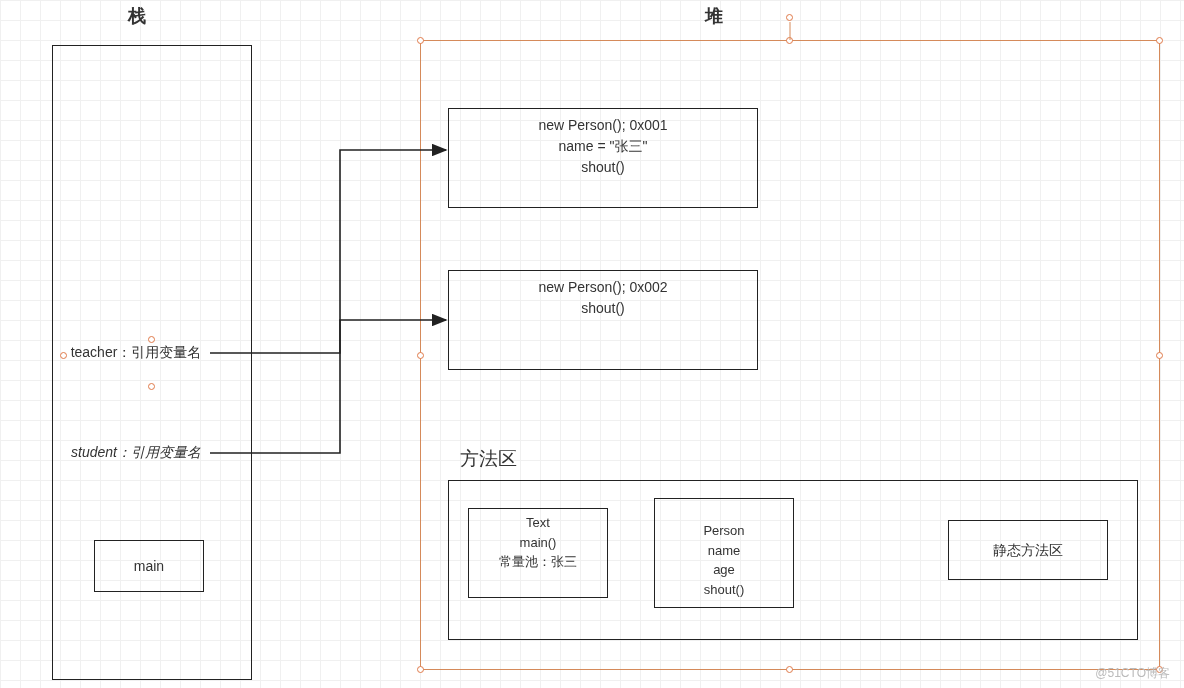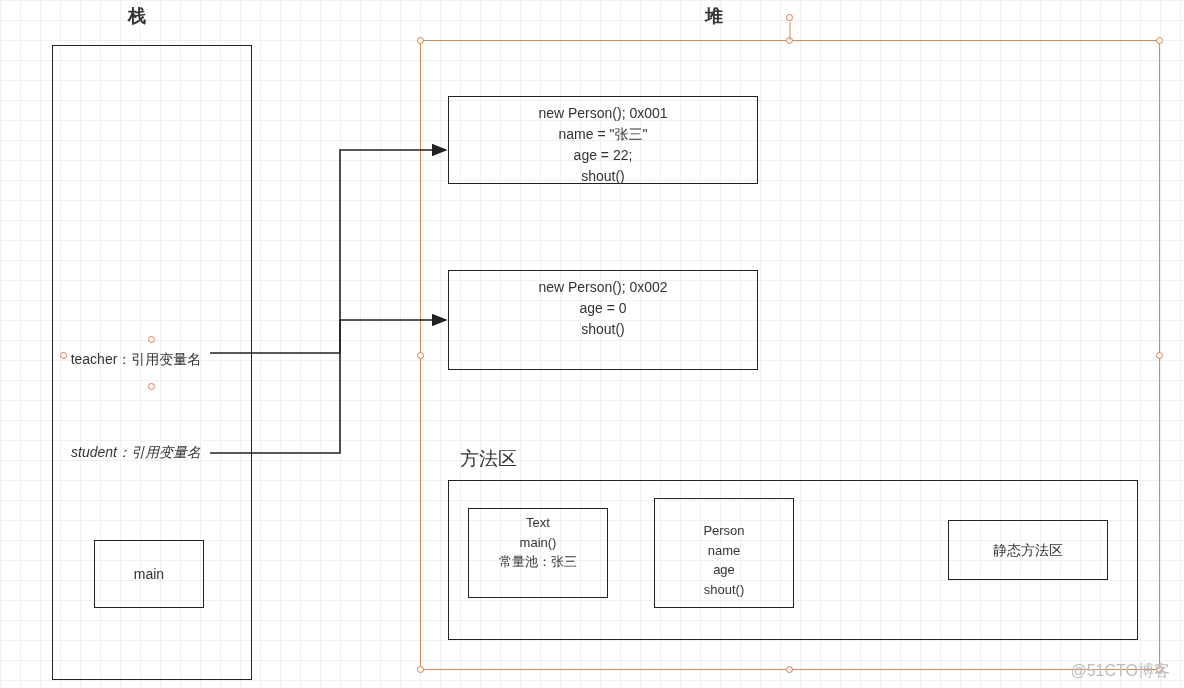--- a/index.html
+++ b/index.html
@@ -50,21 +50,21 @@
   svg.connector {
     position: absolute;
     top: 0; left: 0;
     width: 1184px; height: 688px;
     pointer-events: none;
   }
   .watermark {
     position: absolute;
     right: 14px;
     bottom: 6px;
-    font-size: 16px;
+    font-size: 12px;
     color: #bbb;
   }
 </style>
 </head>
 <body>
 
 <div class="title" style="left:128px; top:4px;">栈</div>
 <div class="title" style="left:705px; top:4px;">堆</div>
 
 <div class="box" style="left:52px; top:45px; width:200px; height:635px;"></div>
@@ -78,45 +78,43 @@
 <div class="handle" style="left:1156px; top:352px;"></div>
 <div class="handle" style="left:417px; top:666px;"></div>
 <div class="handle" style="left:786px; top:666px;"></div>
 <div class="handle" style="left:1156px; top:666px;"></div>
 
 <div class="handle" style="left:786px; top:14px;"></div>
 <svg class="connector">
     <line x1="790" y1="22" x2="790" y2="40" stroke="#d58a5a" stroke-width="1"></line>
   </svg>
 
-<div class="label" style="left:66px; top:342px; width:140px;margin-top:7px;">
+<div class="label" style="left:66px; top:342px; width:140px;">
   <span>teacher：引用变量名</span>
 </div>
 <div class="handle" style="left:60px; top:352px;"></div>
 <div class="handle" style="left:148px; top:336px;"></div>
 <div class="handle" style="left:148px; top:383px;"></div>
 
 <div class="label" style="left:66px; top:442px; width:140px;font-style:italic;">
   <span>student：引用变量名</span>
 </div>
 
-<div class="small-box" style="left:94px; top:540px; width:110px; height:68px; display:flex; align-items:center; justify-content:center;">
+<div class="small-box" style="left:94px; top:540px; width:110px; height:52px; display:flex; align-items:center; justify-content:center;">
   <span>main</span>
 </div>
 
-<div class="small-box" style="left:448px; top:96px; width:310px; height:88px;">
+<div class="small-box" style="left:448px; top:108px; width:310px; height:100px;">
   <div>new  Person();  0x001</div>
   <div>name = "张三"</div>
-  <div>age = 22;</div>
   <div>shout()</div>
 </div>
 
 <div class="small-box" style="left:448px; top:270px; width:310px; height:100px;">
   <div>new  Person();  0x002</div>
-  <div>age = 0</div>
   <div>shout()</div>
 </div>
 
 <div class="label" style="left:460px; top:445px; font-size:19px;">方法区</div>
 
 <div class="box" style="left:448px; top:480px; width:690px; height:160px;"></div>
 
 <div class="small-box" style="left:468px; top:508px; width:140px; height:90px; font-size:13px; padding:4px;">
   <div>Text</div>
   <div>main()</div>

